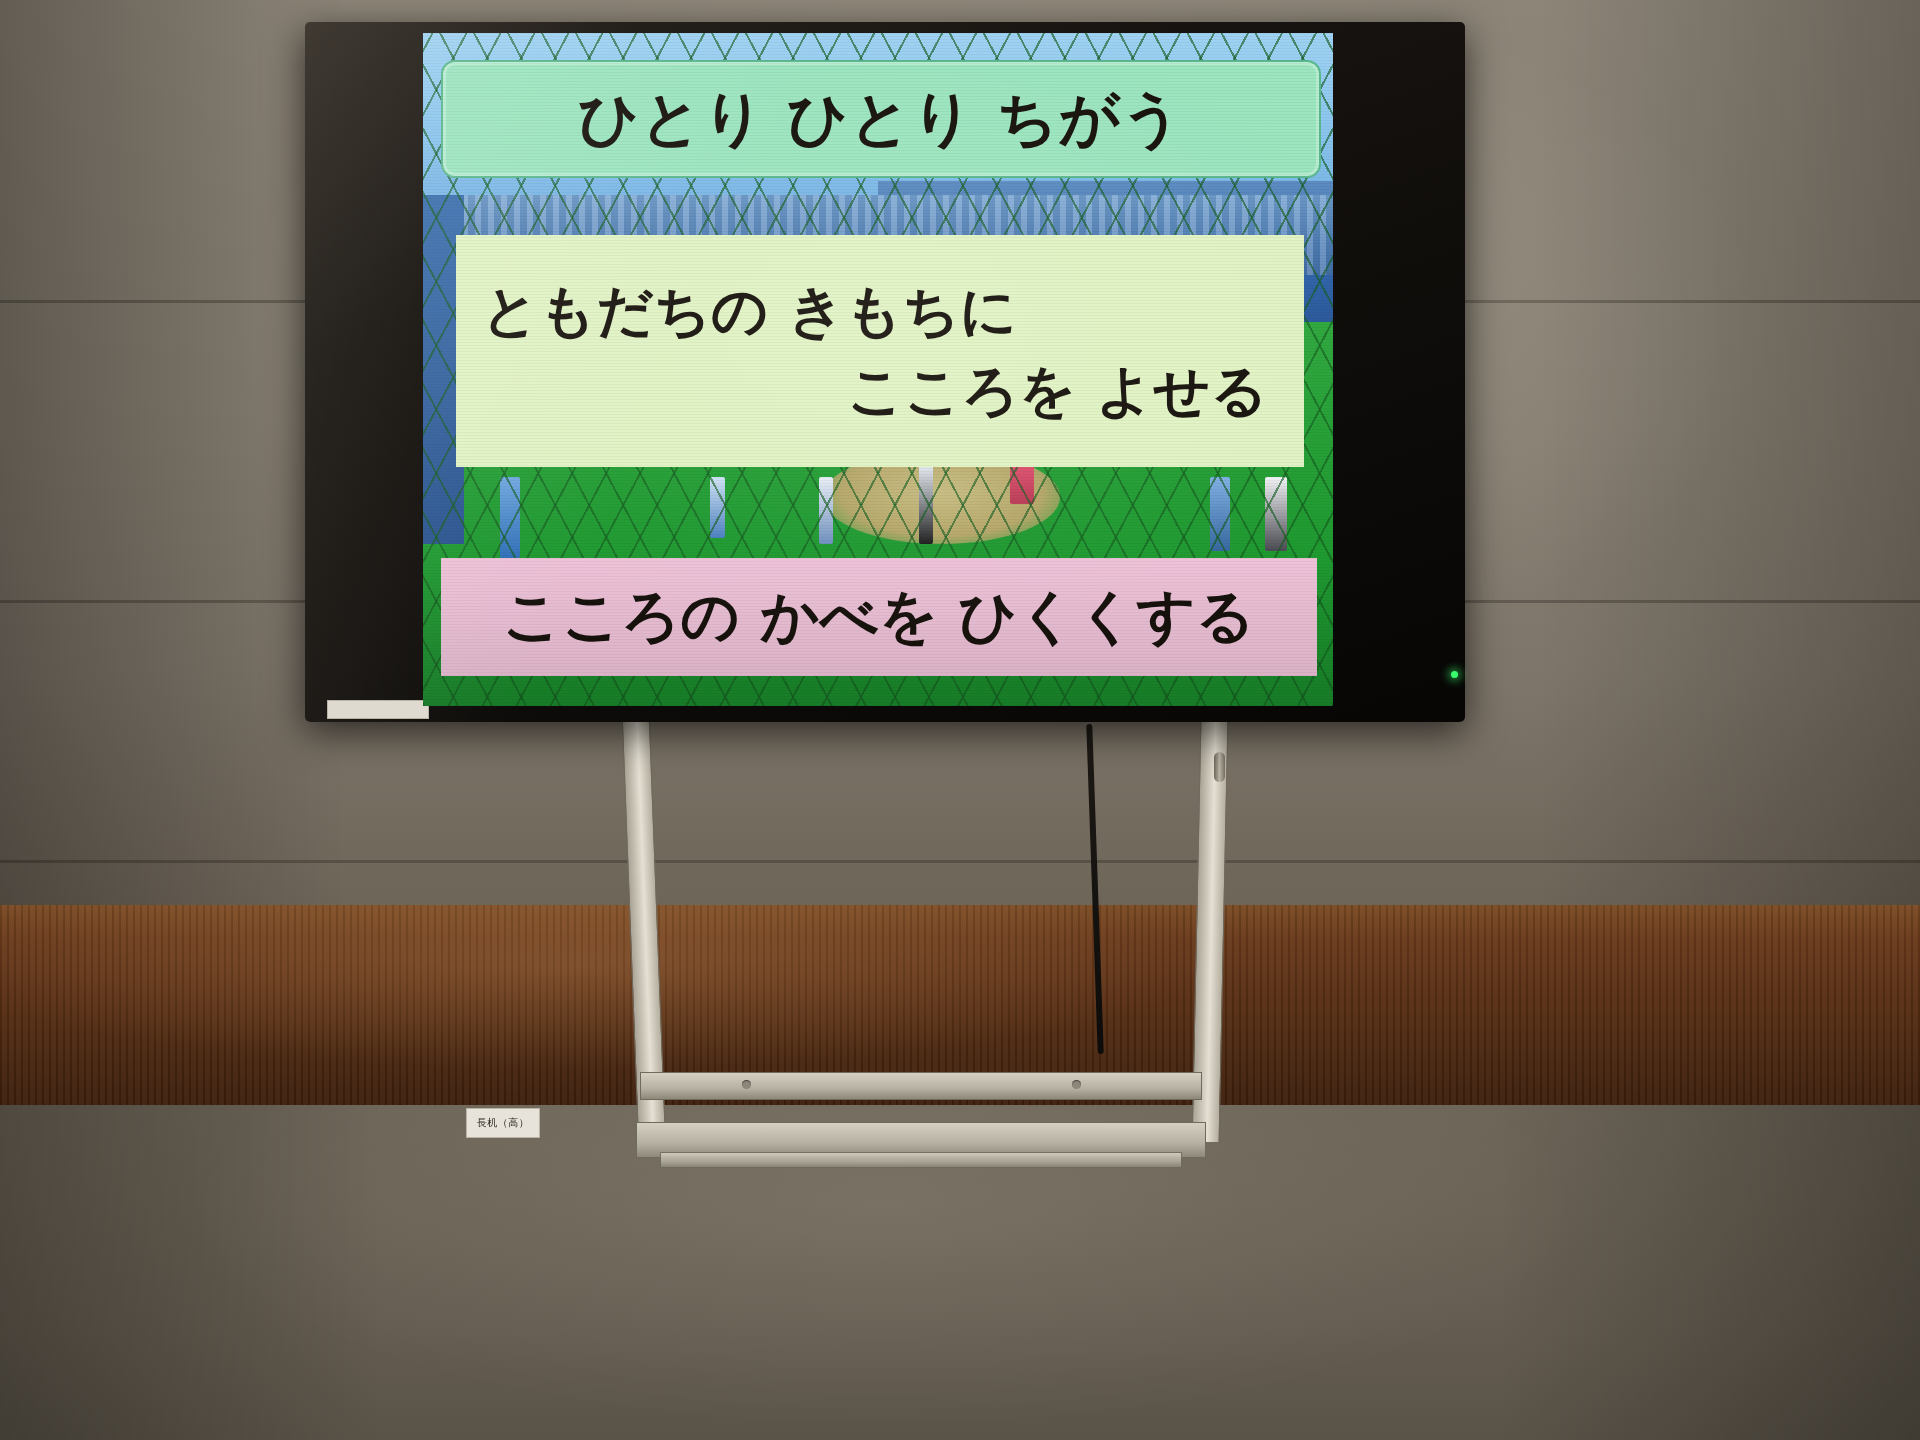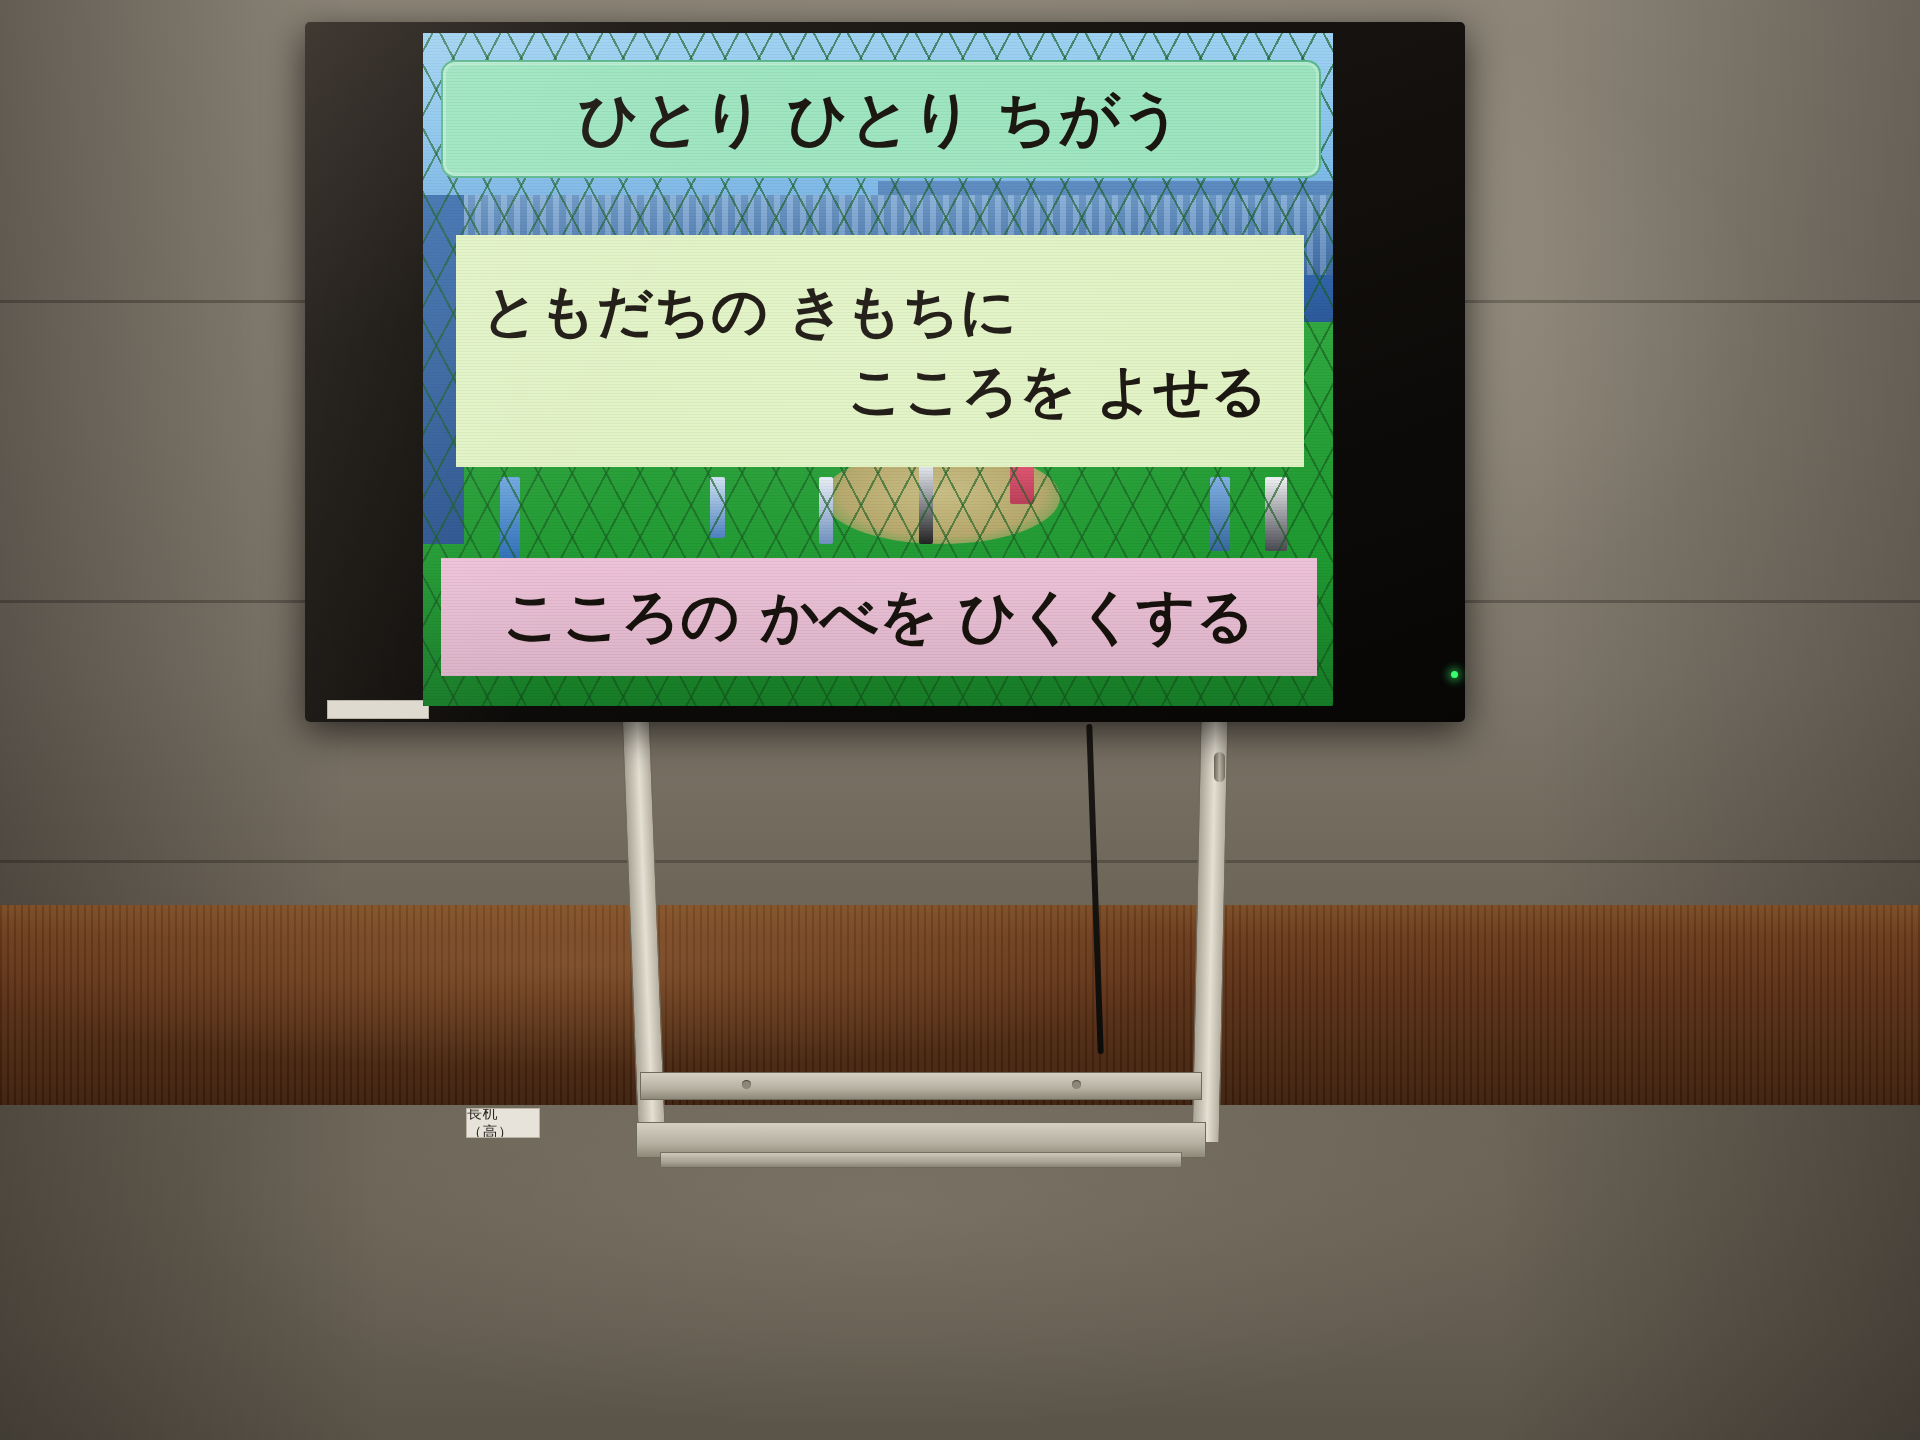--- a/index.html
+++ b/index.html
@@ -193,21 +193,21 @@
   <div class="wall-vignette"></div>
 
   <div class="wood-band">
     <div class="hl"></div>
   </div>
 
   <div class="wall-lower">
     <div class="hl"></div>
   </div>
 
-  <div class="wall-label" style="left:466px;top:1108px;width:72px;height:28px;font-size:15px;">
+  <div class="wall-label" style="left:466px;top:1108px;width:72px;height:28px;font-size:10px;">
     <span>長机（高）</span>
   </div>
 
   <div class="stand-leg" style="left:630px;top:722px;height:420px;transform:skewX(2.2deg);"></div>
   <div class="stand-leg" style="left:1196px;top:722px;height:420px;transform:skewX(-1.2deg);"></div>
 
   <div class="stand-cross" style="left:640px;top:1072px;width:560px;height:26px;"></div>
   <div class="stand-cross" style="left:636px;top:1122px;width:568px;height:34px;"></div>
   <div class="stand-cross" style="left:660px;top:1152px;width:520px;height:14px;opacity:.85;"></div>
 

